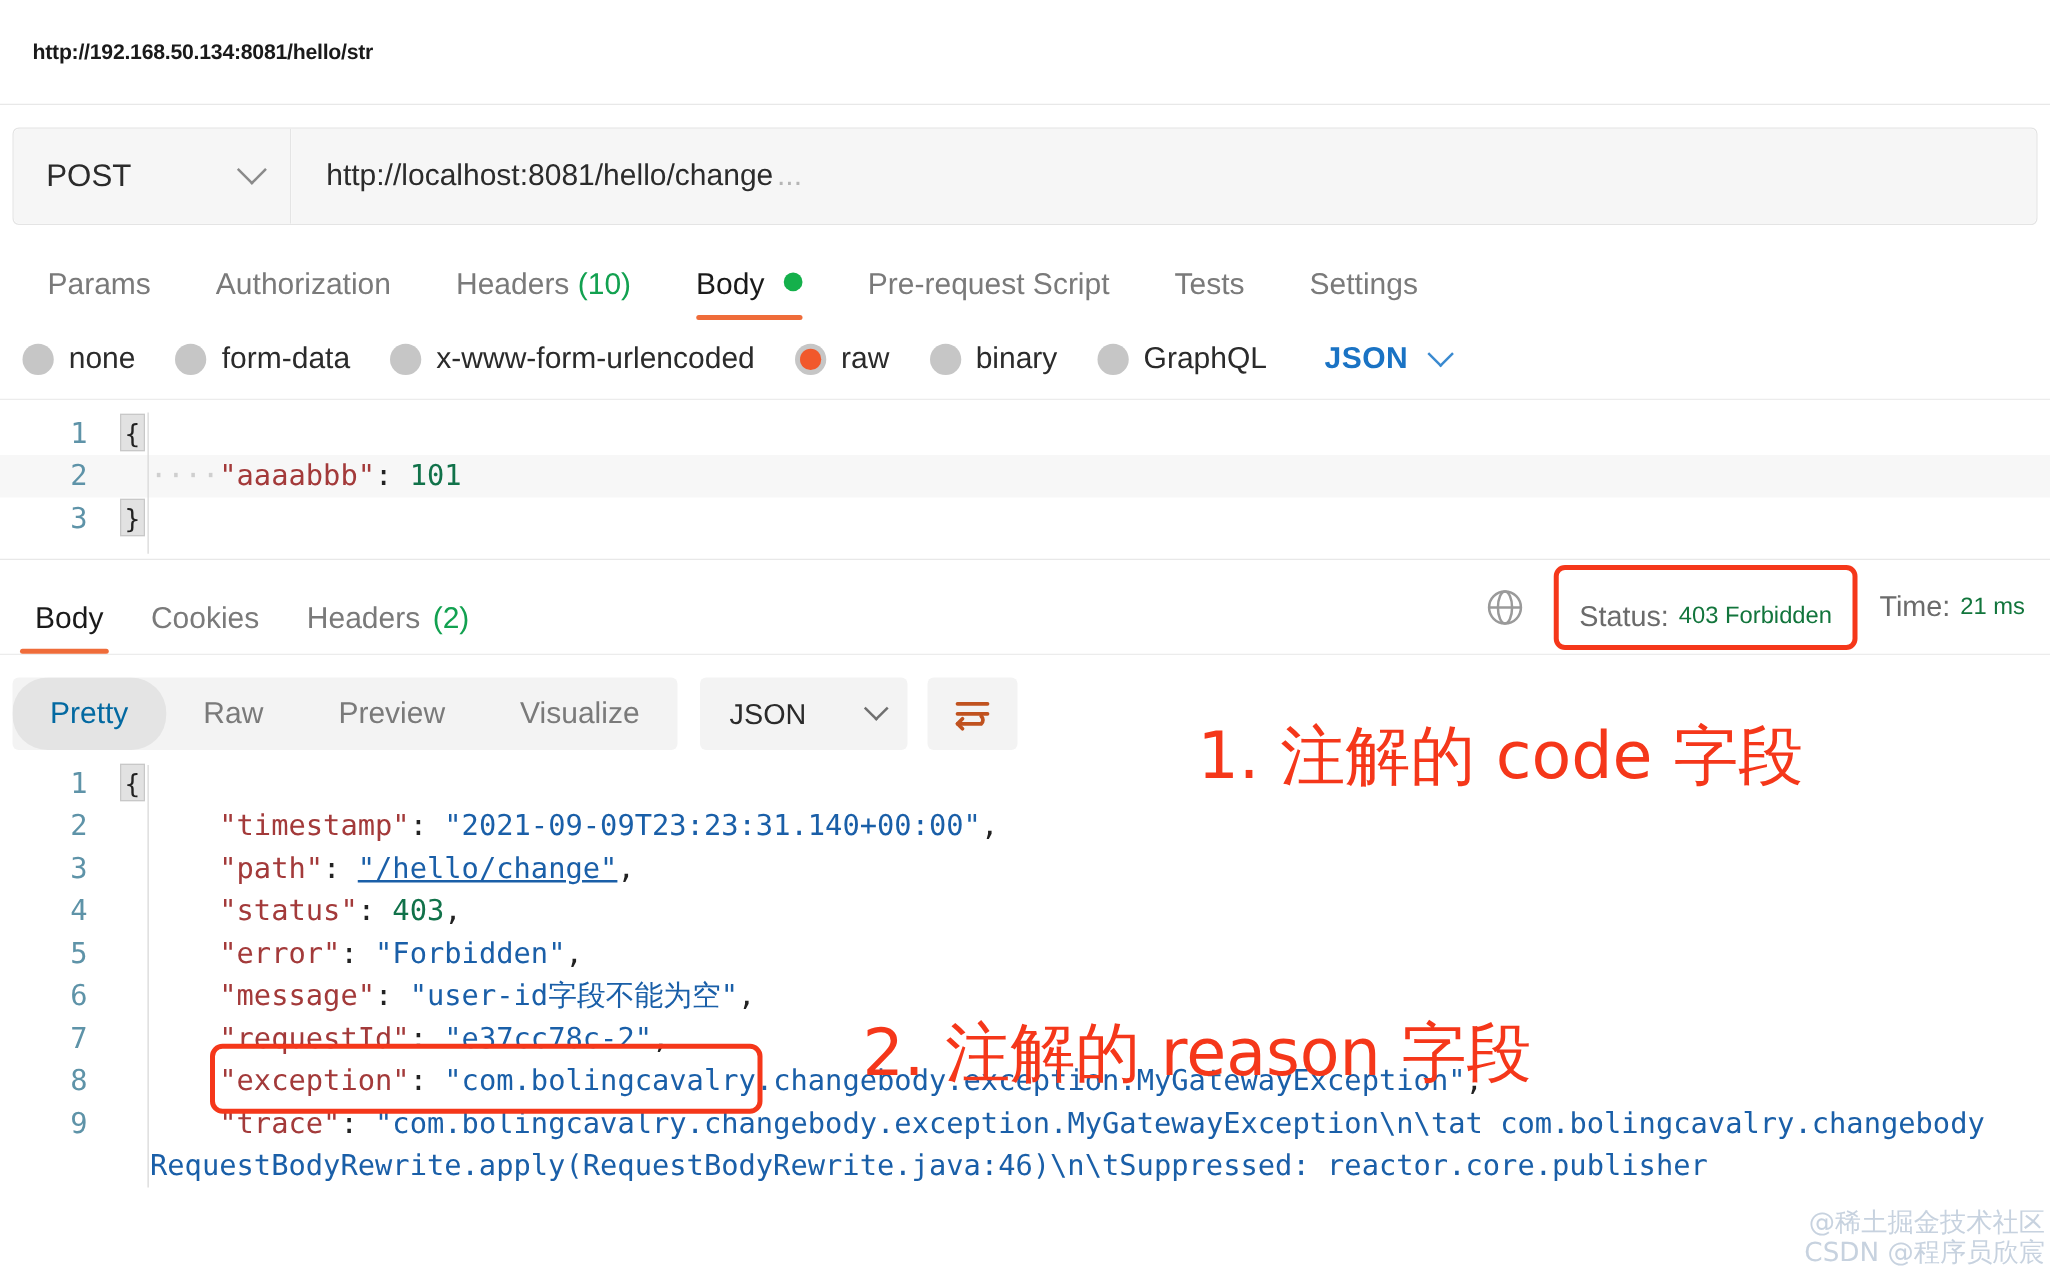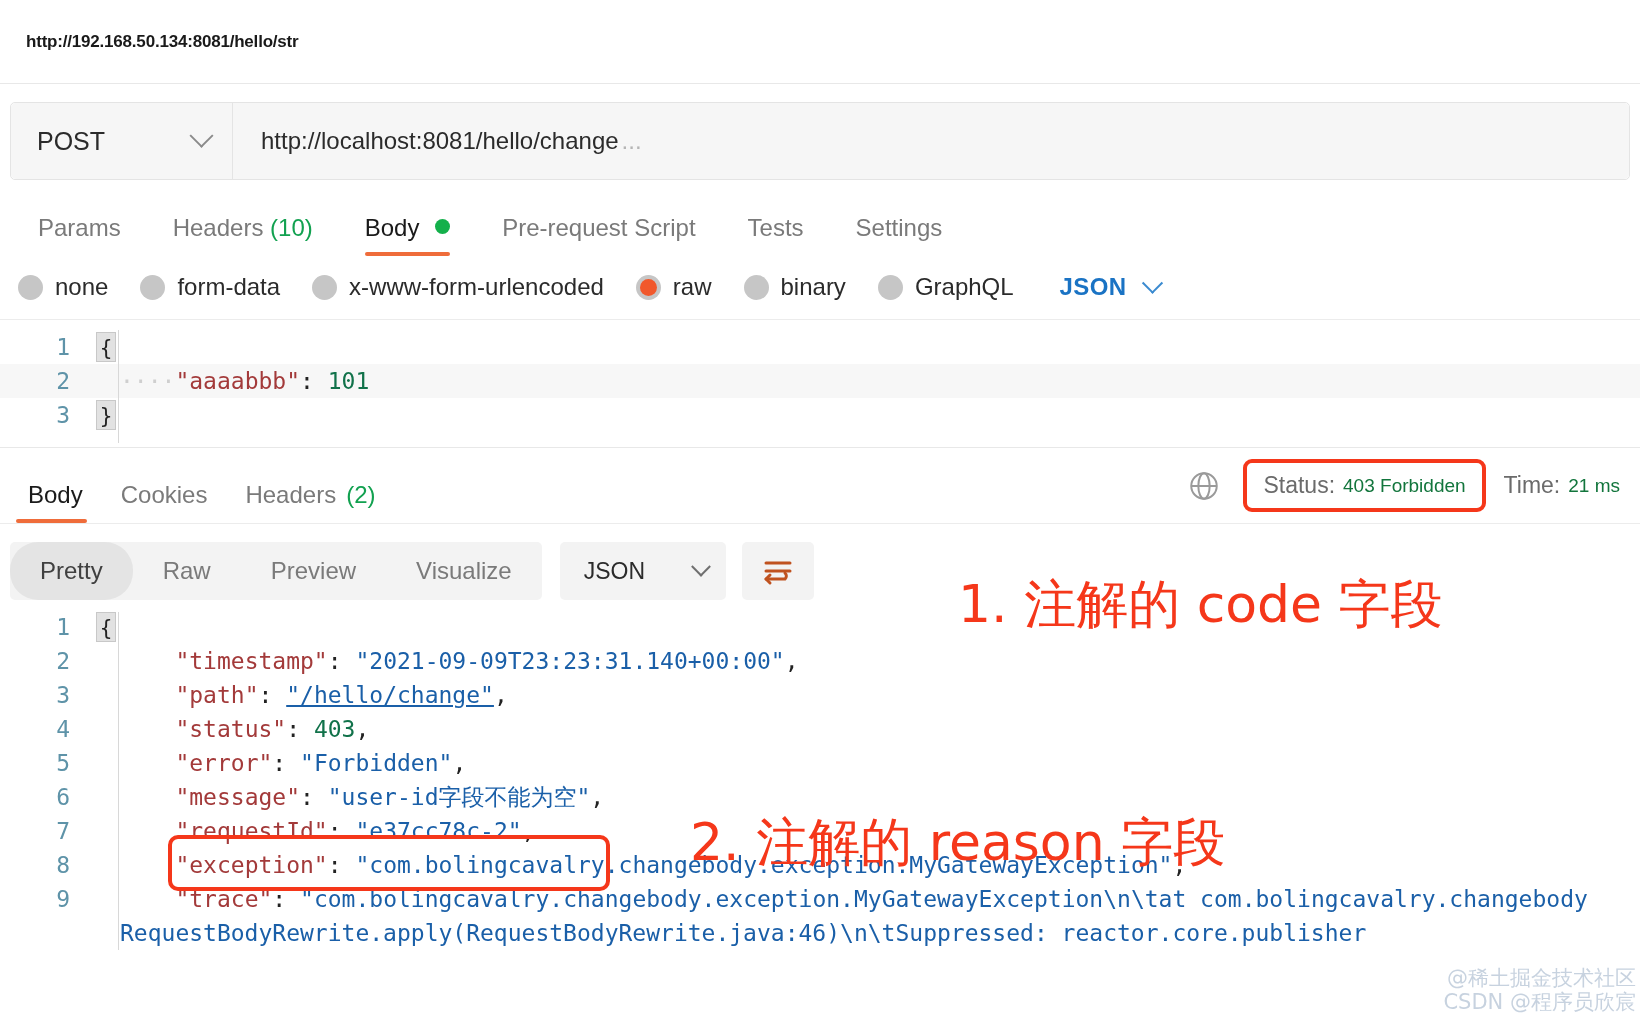--- a/index.html
+++ b/index.html
@@ -131,32 +131,32 @@
   .restab.active { color:#1a1a1a; }
   .restab.active::after {
     content:""; position:absolute; left: 4px; right: 18px; bottom: 0;
     height: 4px; background:#ef6c3a; border-radius:2px;
   }
   .restab .count { color:#12a150; }
   .statusarea { display:flex; align-items:center; gap: 0px; padding-right: 6px; }
   .globe { width: 34px; height: 34px; margin-right: 22px; }
   .statusbox {
     border: 4px solid #f5371a; border-radius: 9px;
-    padding: 9px 16px 9px 16px; margin-right: 18px;
+    padding: 24px 16px 9px 16px; margin-right: 18px;
     display:flex; align-items:center;
   }
   .stxt { font-size: 23px; color:#6b6b6b; }
   .sval { font-size: 19px; color:#12753c; margin-left: 8px; }
   .timeb { display:flex; align-items:center; }
 
   
   .prettybar { display:flex; align-items:center; padding: 14px 0 0 10px; height: 80px; }
   .segbox { display:flex; background:#f3f3f3; border-radius: 5px; overflow:hidden; height: 58px; }
   .seg { display:flex; align-items:center; padding: 0 30px; font-size: 24px; color:#7a7a7a; }
-  .seg.active { background:#e4e4e4; color:#404040;border-radius:28px; }
+  .seg.active { background:#e4e4e4; color:#0369a1;border-radius:28px; }
   .fmtsel { display:flex; align-items:center; justify-content:space-between; background:#f3f3f3; border-radius:5px; height:58px; width: 166px; padding: 0 18px 0 24px; margin-left: 18px; }
   .fmtsel .t { font-size: 23px; color:#2b2b2b; }
   .fmtsel .chev3 { width: 14px; height:14px; border-right:2.2px solid #6f6f6f; border-bottom:2.2px solid #6f6f6f; transform: rotate(45deg) translate(-3px,-3px); }
   .wrapbtn { width: 72px; height: 58px; background:#f3f3f3; border-radius:5px; margin-left: 16px; display:flex; align-items:center; justify-content:center; }
 
   
   .respbody { position:relative; padding-top: 6px; }
   .respbody .vline { position:absolute; left: 118px; top: 8px; bottom: 0; width:1px; background:#d8d8d8; }
   .respbody .coderow { height: 34px; line-height:34px; }
   .contline { padding-left: 120px; }
@@ -198,20 +198,23 @@
     </div>
     <div class="urlvalue">
       <span>http://localhost:8081/hello/change</span>
         <span class="ellip">...</span>
     </div>
   </div>
 
   <div class="reqtabs">
     <div class="rtab">
       <span>Params</span>
+    </div>
+    <div class="rtab">
+      <span>Authorization</span>
     </div>
     <div class="rtab">
       <span>Headers</span>
       <span class="count">(10)</span>
     </div>
     <div class="rtab active">
       <span>Body</span>
       <span class="greendot"></span>
     </div>
     <div class="rtab">

